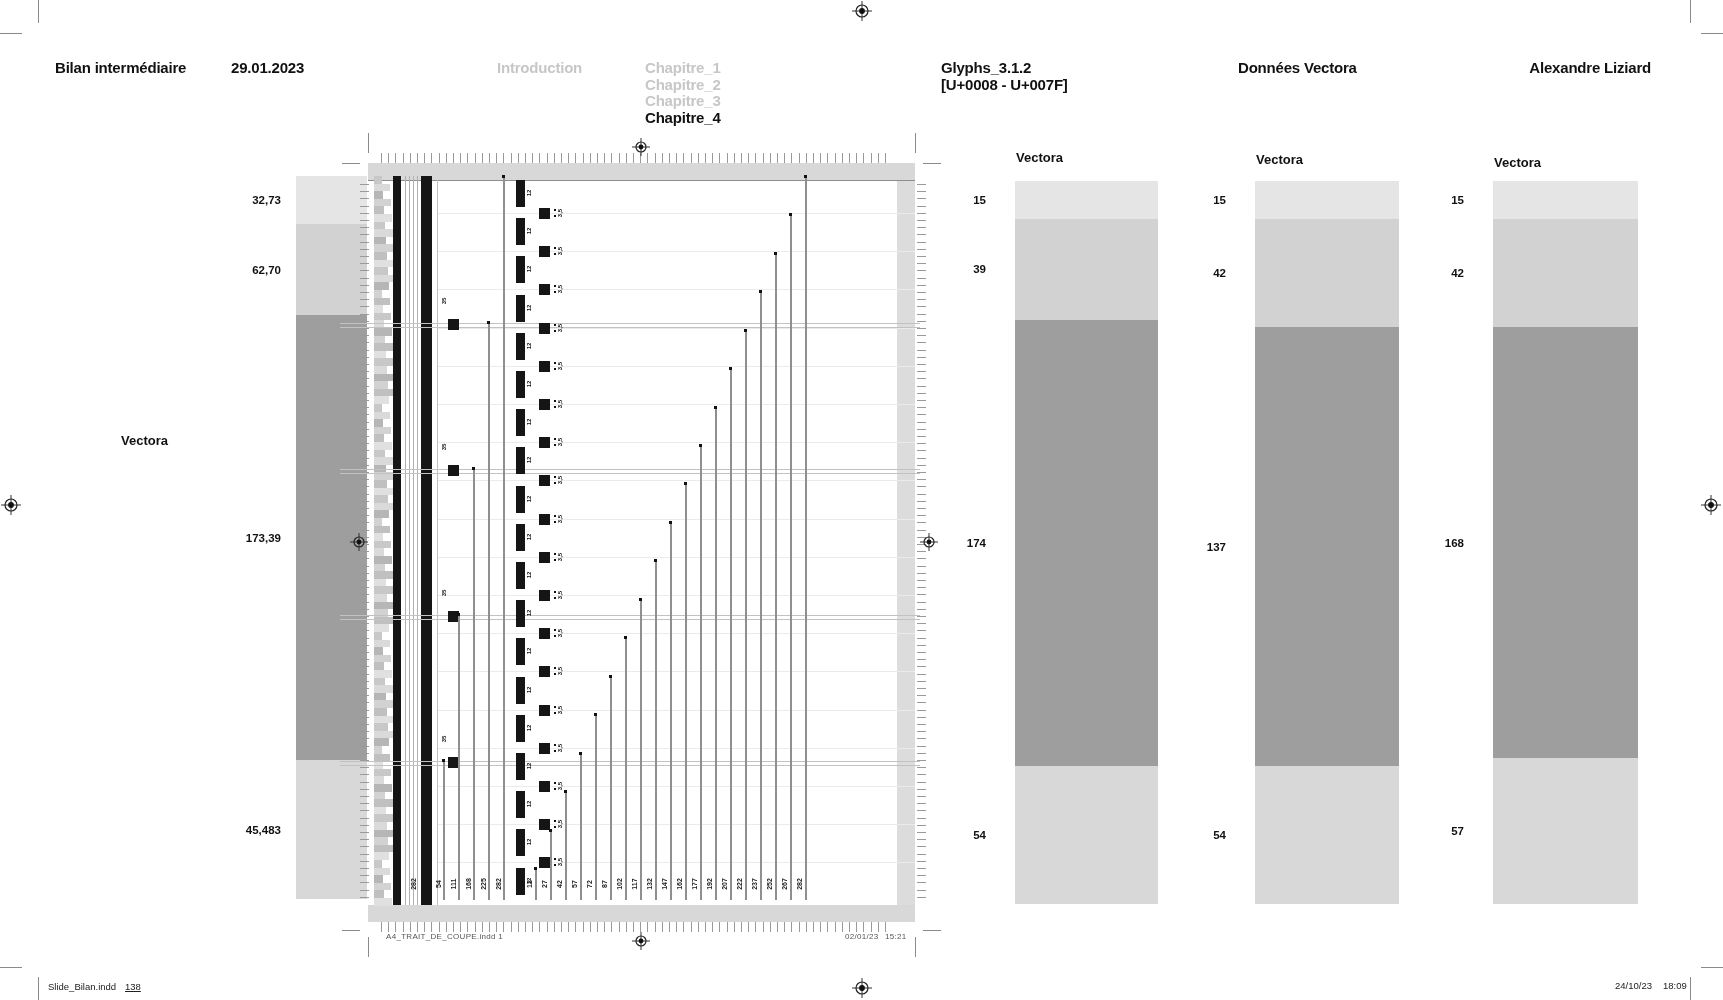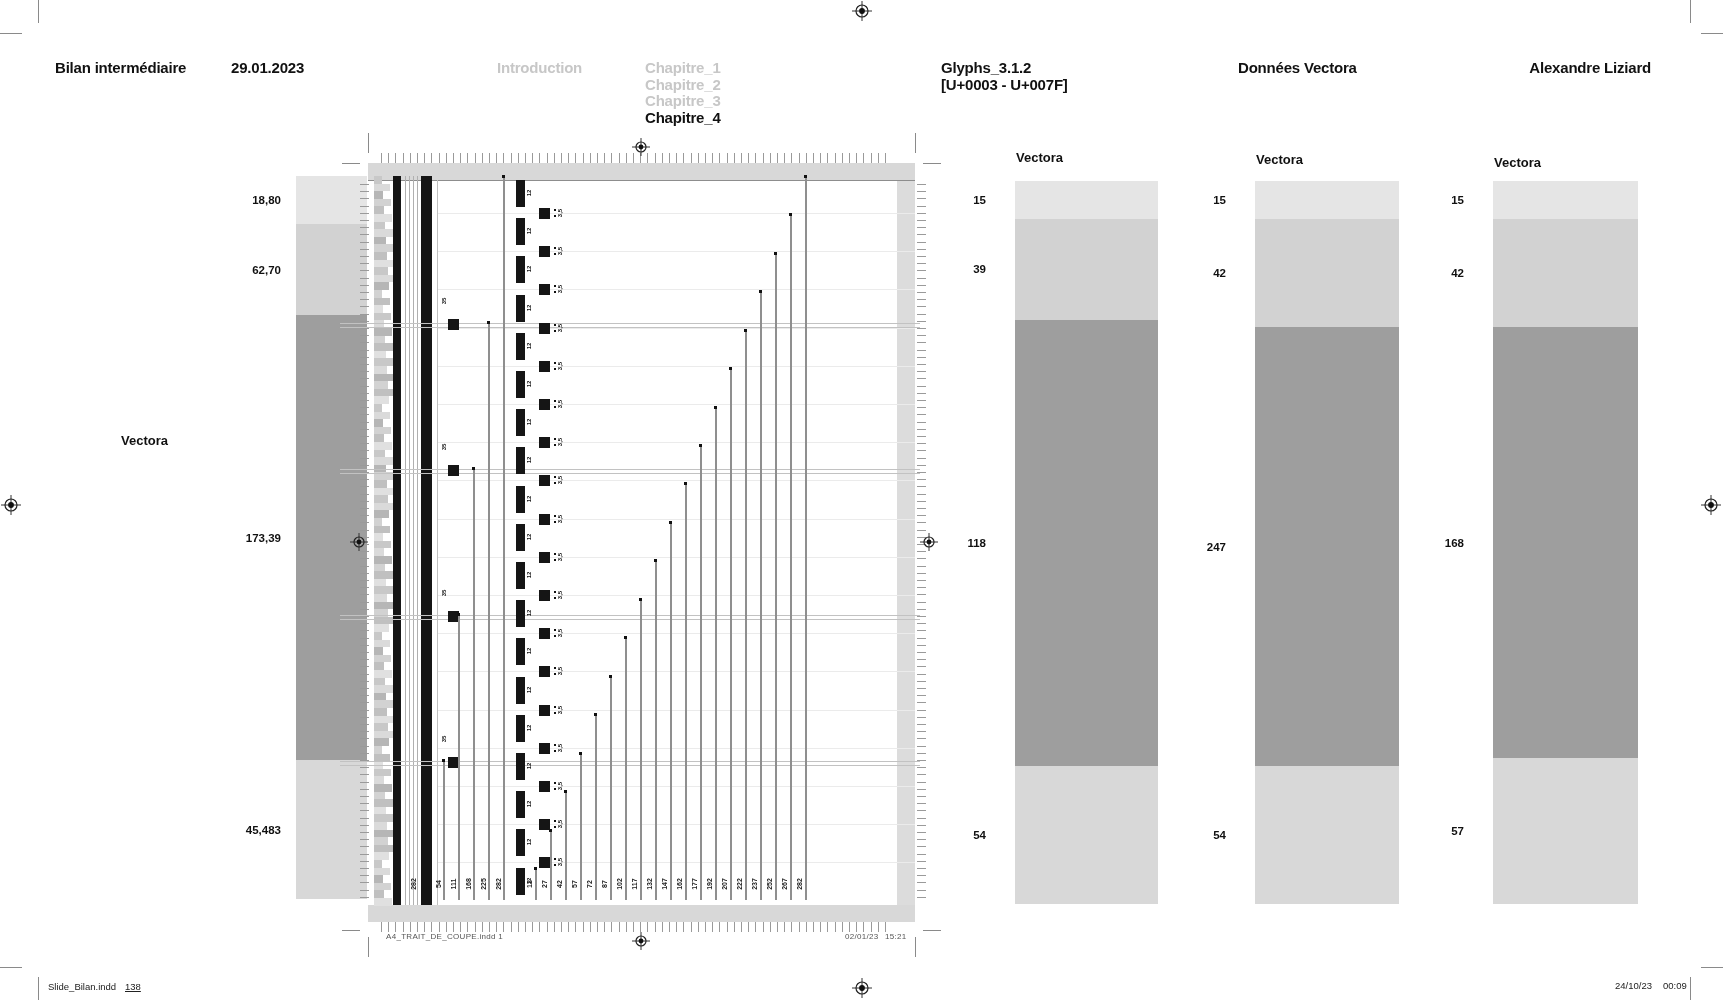--- a/index.html
+++ b/index.html
@@ -37,60 +37,60 @@
   <div class="hdr" style="left:55px;top:59px;">Bilan intermédiaire</div>
   <div class="hdr" style="left:231px;top:59px;">29.01.2023</div>
   <div class="hdr inactive" style="left:497px;top:59px;">Introduction</div>
   <div class="abs" id="chapterNav" style="left:645px;top:60px;">
       <div class="chapter">Chapitre_1</div>
       <div class="chapter">Chapitre_2</div>
       <div class="chapter">Chapitre_3</div>
       <div class="chapter active">Chapitre_4</div>
     </div>
   <div class="hdr" style="left:941px;top:59px;">Glyphs_3.1.2</div>
-  <div class="hdr" style="left:941px;top:76px;">[U+0003 - U+007F]</div>
+  <div class="hdr" style="left:941px;top:76px;">[U+0008 - U+007F]</div>
   <div class="hdr" style="left:1238px;top:59px;">Données Vectora</div>
   <div class="hdr" style="left:1651px;top:59px;transform:translateX(-100%);">Alexandre Liziard</div>
 
   <div class="bar-title" style="left:121px;top:433px;">Vectora</div>
 
   <div class="ftr" style="left:48px;top:981px;">Slide_Bilan.indd</div>
   <div class="ftr" style="left:125px;top:981px;text-decoration:underline;">138</div>
   <div class="ftr" style="left:1615px;top:980px;">24/10/23</div>
-  <div class="ftr" style="left:1663px;top:980px;">00:09</div>
+  <div class="ftr" style="left:1663px;top:980px;">18:09</div>
 
   <div class="proof-ftr" style="left:386px;top:932px;">A4_TRAIT_DE_COUPE.indd  1</div>
   <div class="proof-ftr" style="left:845px;top:932px;">02/01/23</div>
   <div class="proof-ftr" style="left:885px;top:932px;">15:21</div>
 
   <div id="gen" class="abs" style="left:0;top:0;width:1723px;height:1000px;">
       <div class="seg" style="left: 296px; top: 176px; width: 71px; height: 48.222px; background: rgb(229, 229, 229);"></div>
-      <div class="bar-val" style="left: 281px; top: 200.111px;">18,80</div>
+      <div class="bar-val" style="left: 281px; top: 200.111px;">32,73</div>
       <div class="seg" style="left: 296px; top: 224.222px; width: 71px; height: 91.0831px; background: rgb(210, 210, 210);"></div>
       <div class="bar-val" style="left: 281px; top: 269.764px;">62,70</div>
       <div class="seg" style="left: 296px; top: 315.305px; width: 71px; height: 444.745px; background: rgb(158, 158, 158);"></div>
       <div class="bar-val" style="left: 281px; top: 537.678px;">173,39</div>
       <div class="seg" style="left: 296px; top: 760.051px; width: 71px; height: 139.323px; background: rgb(216, 216, 216);"></div>
       <div class="bar-val" style="left: 281px; top: 829.712px;">45,483</div>
       <div class="bar-title" style="left: 1016px; top: 150px;">Vectora</div>
       <div class="seg" style="left: 1015px; top: 181px; width: 143px; height: 38.475px; background: rgb(229, 229, 229);"></div>
       <div class="bar-val" style="left: 986px; top: 200.238px;">15</div>
       <div class="seg" style="left: 1015px; top: 219.475px; width: 143px; height: 100.035px; background: rgb(210, 210, 210);"></div>
       <div class="bar-val" style="left: 986px; top: 269.493px;">39</div>
       <div class="seg" style="left: 1015px; top: 319.51px; width: 143px; height: 446.31px; background: rgb(158, 158, 158);"></div>
-      <div class="bar-val" style="left: 986px; top: 542.665px;">118</div>
+      <div class="bar-val" style="left: 986px; top: 542.665px;">174</div>
       <div class="seg" style="left: 1015px; top: 765.82px; width: 143px; height: 138.51px; background: rgb(216, 216, 216);"></div>
       <div class="bar-val" style="left: 986px; top: 835.075px;">54</div>
       <div class="bar-title" style="left: 1256px; top: 152px;">Vectora</div>
       <div class="seg" style="left: 1255px; top: 181px; width: 144px; height: 38.475px; background: rgb(229, 229, 229);"></div>
       <div class="bar-val" style="left: 1226px; top: 200.238px;">15</div>
       <div class="seg" style="left: 1255px; top: 219.475px; width: 144px; height: 107.73px; background: rgb(210, 210, 210);"></div>
       <div class="bar-val" style="left: 1226px; top: 273.34px;">42</div>
       <div class="seg" style="left: 1255px; top: 327.205px; width: 144px; height: 438.615px; background: rgb(158, 158, 158);"></div>
-      <div class="bar-val" style="left: 1226px; top: 546.513px;">247</div>
+      <div class="bar-val" style="left: 1226px; top: 546.513px;">137</div>
       <div class="seg" style="left: 1255px; top: 765.82px; width: 144px; height: 138.51px; background: rgb(216, 216, 216);"></div>
       <div class="bar-val" style="left: 1226px; top: 835.075px;">54</div>
       <div class="bar-title" style="left: 1494px; top: 155px;">Vectora</div>
       <div class="seg" style="left: 1493px; top: 181px; width: 145px; height: 38.475px; background: rgb(229, 229, 229);"></div>
       <div class="bar-val" style="left: 1464px; top: 200.238px;">15</div>
       <div class="seg" style="left: 1493px; top: 219.475px; width: 145px; height: 107.73px; background: rgb(210, 210, 210);"></div>
       <div class="bar-val" style="left: 1464px; top: 273.34px;">42</div>
       <div class="seg" style="left: 1493px; top: 327.205px; width: 145px; height: 430.92px; background: rgb(158, 158, 158);"></div>
       <div class="bar-val" style="left: 1464px; top: 542.665px;">168</div>
       <div class="seg" style="left: 1493px; top: 758.125px; width: 145px; height: 146.205px; background: rgb(216, 216, 216);"></div>

